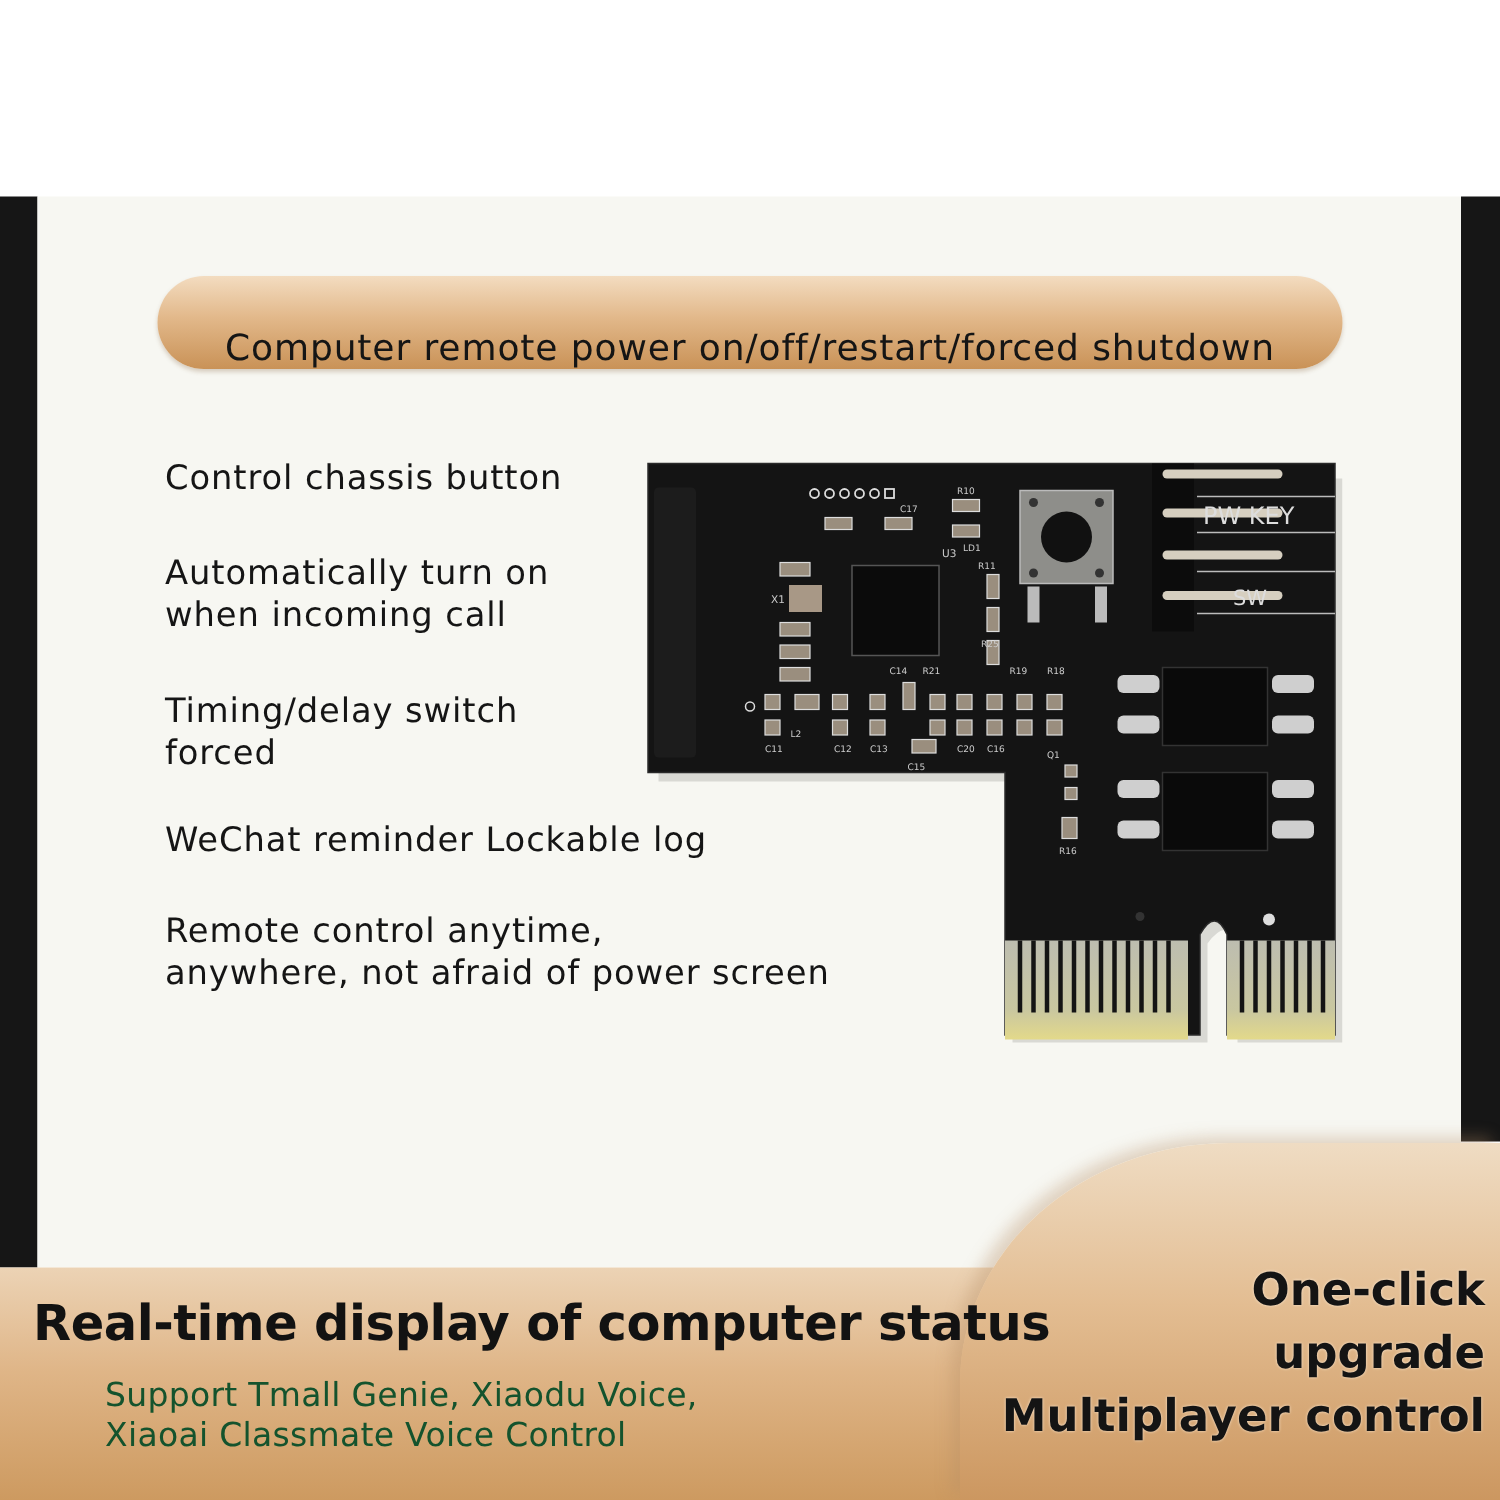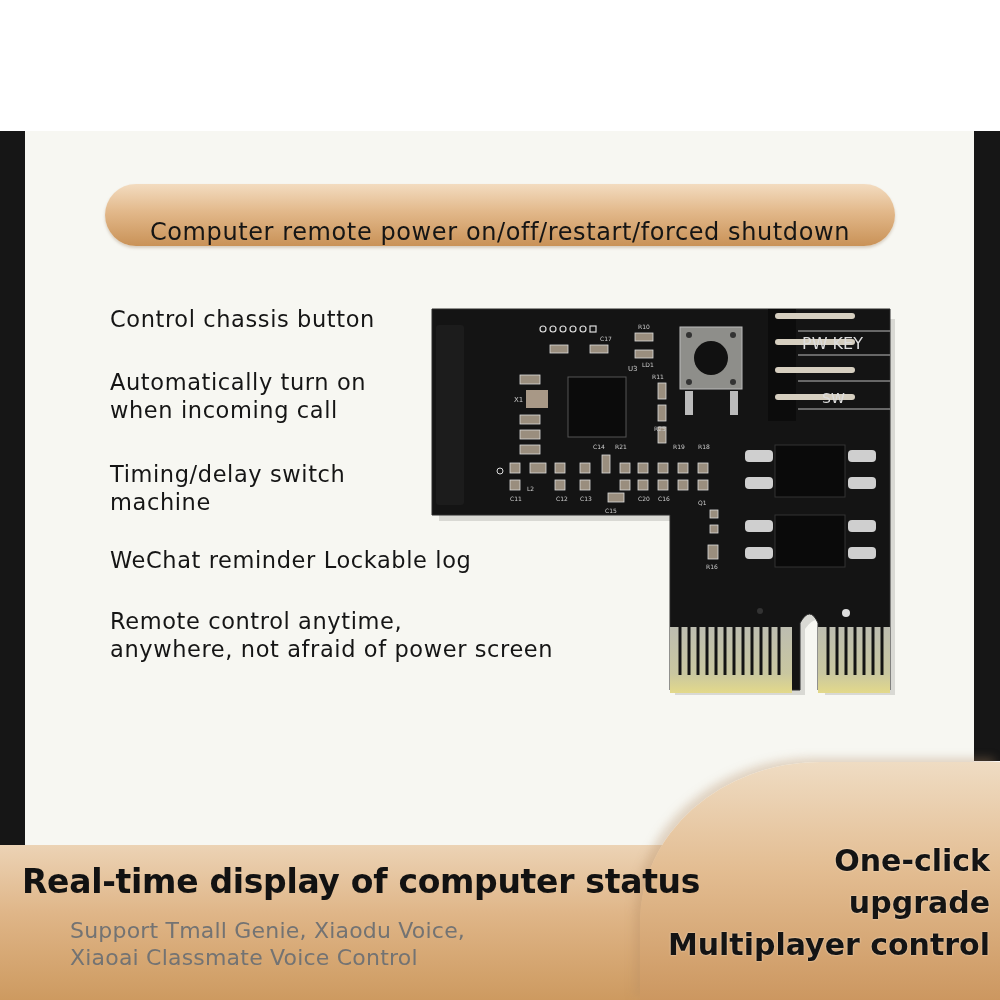--- a/index.html
+++ b/index.html
@@ -47,21 +47,21 @@
       border-top-left-radius: 180px 160px;
       background: linear-gradient(to bottom, #efdcc3 0%, #e3bd92 45%, #cc9760 100%);
       box-shadow: -6px -4px 10px rgba(180,140,100,0.35);
     }
     .status-title {
       position: absolute; left: 22px; top: 862px; font-size: 33px; font-weight: bold;
       color: #121212; letter-spacing: -0.3px;
     }
     .voice-support {
       position: absolute; left: 70px; top: 917px; width: 520px;
-      font-size: 22px; line-height: 27px; color: #737373; white-space: pre-line;
+      font-size: 22px; line-height: 27px; color: #14532d; white-space: pre-line;
       letter-spacing: 0.2px;
     }
     .upgrade-text {
       position: absolute; left: 660px; top: 840px; width: 330px; text-align: right;
       font-size: 30px; line-height: 42px; font-weight: bold; color: #141414;
       white-space: pre-line;
       text-shadow: 0 0 2px rgba(255,240,220,0.9);
     }
   </style>
 </head>
@@ -74,21 +74,21 @@
 
 <div class="title-pill">
   <span>Computer remote power on/off/restart/forced shutdown</span>
 </div>
 
 <div class="features">
   <div class="feature" style="top:0px">Control chassis button</div>
   <div class="feature" style="top:63px">Automatically turn on
 when incoming call</div>
   <div class="feature" style="top:155px">Timing/delay switch
-machine</div>
+forced</div>
   <div class="feature" style="top:241px">WeChat reminder Lockable log</div>
   <div class="feature" style="top:302px">Remote control anytime,
 anywhere, not afraid of power screen</div>
 </div>
 
 <div class="pcb">
   <svg viewBox="0 0 465 390" xmlns="http://www.w3.org/2000/svg">
     <defs>
       <linearGradient id="gold" x1="0" y1="0" x2="0" y2="1">
         <stop offset="0" stop-color="#bdbdb0"></stop>

